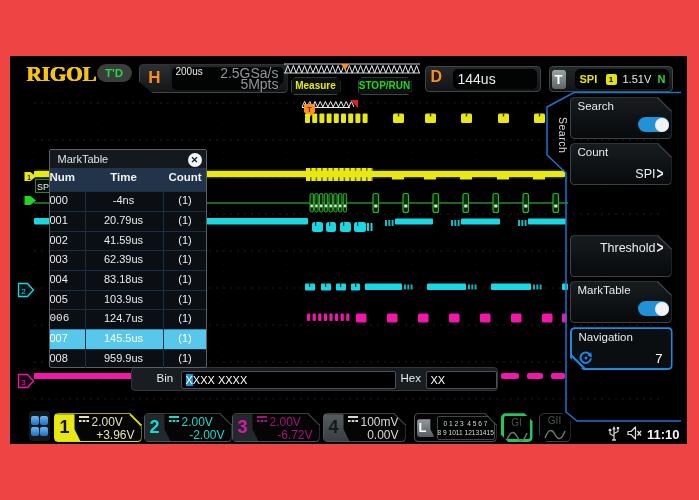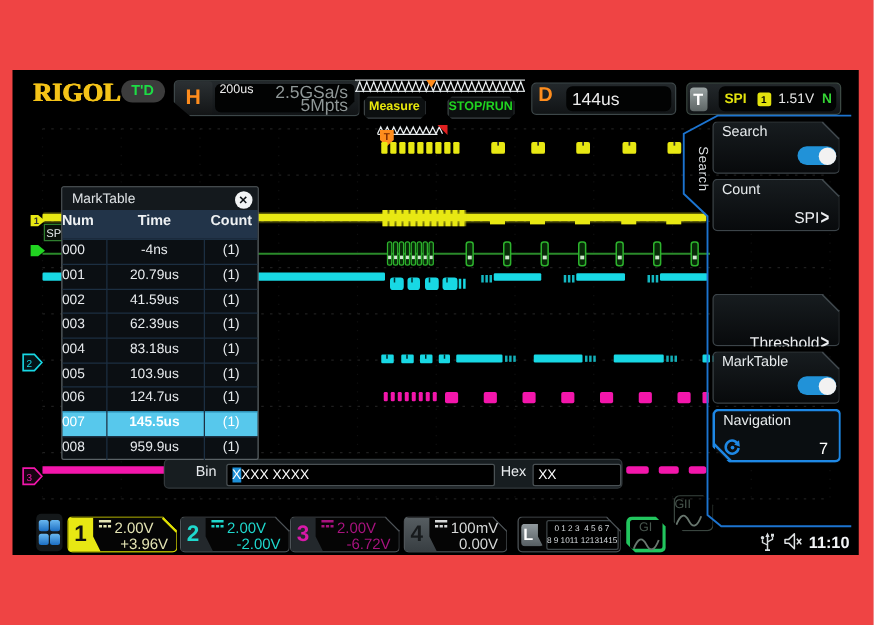--- a/index.html
+++ b/index.html
@@ -325,27 +325,27 @@
           <span class="mc1" style="top:2px;">004</span>
           <span class="mc2" style="top:2px;">83.18us</span>
           <span class="mc3" style="top:2px;">(1)</span>
         </div>
         <div class="abs mrow" style="top: 139.5px; border-top: 1px solid rgb(28, 47, 66);">
           <span class="mc1" style="top:2px;">005</span>
           <span class="mc2" style="top:2px;">103.9us</span>
           <span class="mc3" style="top:2px;">(1)</span>
         </div>
         <div class="abs mrow" style="top: 159.2px; border-top: 1px solid rgb(28, 47, 66);">
-          <span class="mc1" style="top:2px;">006</span>
+          <span class="mc1" style="top:2px;font-family:Liberation Mono, monospace;">006</span>
           <span class="mc2" style="top:2px;">124.7us</span>
           <span class="mc3" style="top:2px;">(1)</span>
         </div>
         <div class="abs mrow msel" style="top: 178.9px; border-top: 1px solid rgb(45, 144, 184);">
           <span class="mc1" style="top:2px;">007</span>
-          <span class="mc2" style="top:2px;font-weight:bold;">145.5us</span>
+          <span class="mc2" style="top:2px;">145.5us</span>
           <span class="mc3" style="top:2px;">(1)</span>
         </div>
         <div class="abs mrow" style="top: 198.6px; border-top: 1px solid rgb(28, 47, 66);">
           <span class="mc1" style="top:2px;">008</span>
           <span class="mc2" style="top:2px;">959.9us</span>
           <span class="mc3" style="top:2px;">(1)</span>
         </div>
         <div class="abs" style="left: 35px; top: 41px; width: 1px; height: 177px; background: rgb(28, 47, 66);"></div>
         <div class="abs" style="left: 113px; top: 41px; width: 1px; height: 177px; background: rgb(28, 47, 66);"></div>
       </div>
@@ -358,21 +358,21 @@
     <span class="abs mlabel">Search</span>
     <div class="abs toggle">
           <div class="knob"></div>
         </div>
   </div>
   <div class="abs mbox" style="top:87px;">
     <span class="abs mlabel">Count</span>
     <span class="abs mval" style="bottom:3px;">SPI<span class="arr">&gt;</span></span>
   </div>
   <div class="abs mbox" style="top:179px;">
-    <span class="abs mval" style="top:31px;margin-left:32px;">Threshold<span class="arr">&gt;</span></span>
+    <span class="abs mval" style="top:5px;margin-left:32px;">Threshold<span class="arr">&gt;</span></span>
   </div>
   <div class="abs mbox" style="top:225px;">
     <span class="abs mlabel">MarkTable</span>
     <div class="abs toggle">
           <div class="knob"></div>
         </div>
   </div>
   <div class="abs navbox">
     <span class="abs mlabel">Navigation</span>
     <svg class="abs" style="left:7px;top:22px;" width="14" height="14" id="dial">
@@ -441,23 +441,23 @@
     </div>
   </div>
   <div class="abs" style="left:491px;top:357px;width:32px;height:29px;border:3px solid #22c55e;
        border-radius:5px;clip-path:polygon(0 0,calc(100% - 8px) 0,100% 8px,100% 100%,8px 100%,0 calc(100% - 8px));
        color:#49574f;text-align:center;">
      <div style="font-size:10px;margin-top:1px;">GI</div>
      <svg width="22" height="11" viewBox="0 0 22 11">
           <path d="M1 9 Q 6 -4 11 5.5 Q 16 15 21 2" fill="none" stroke="#69776f" stroke-width="1.5"></path>
         </svg>
   </div>
-  <div class="abs" style="left:529px;top:340px;width:32px;height:29px;border:1px solid #39453f;
+  <div class="abs" style="left:529px;top:357px;width:32px;height:29px;border:1px solid #39453f;
        border-radius:5px;clip-path:polygon(0 0,calc(100% - 8px) 0,100% 8px,100% 100%,8px 100%,0 calc(100% - 8px));
-       color:#49574f;text-align:left;">
+       color:#49574f;text-align:center;">
      <div style="font-size:10px;margin-top:1px;">GII</div>
      <svg width="22" height="11" viewBox="0 0 22 11">
           <path d="M1 9 Q 6 -4 11 5.5 Q 16 15 21 2" fill="none" stroke="#69776f" stroke-width="1.5"></path>
         </svg>
   </div>
   <svg class="abs statusbar" width="80" height="18" id="status">
         <path d="M8,3.5 L8,15" stroke="#d8dcde" stroke-width="1.2" fill="none"></path>
         <path d="M8,11 L4,9 L4,6.5" stroke="#d8dcde" stroke-width="1.1" fill="none"></path>
         <path d="M8,8.5 L12,6.5 L12,4.5" stroke="#d8dcde" stroke-width="1.1" fill="none"></path>
         <circle cx="4" cy="5.2" r="1.4" fill="#d8dcde"></circle>

